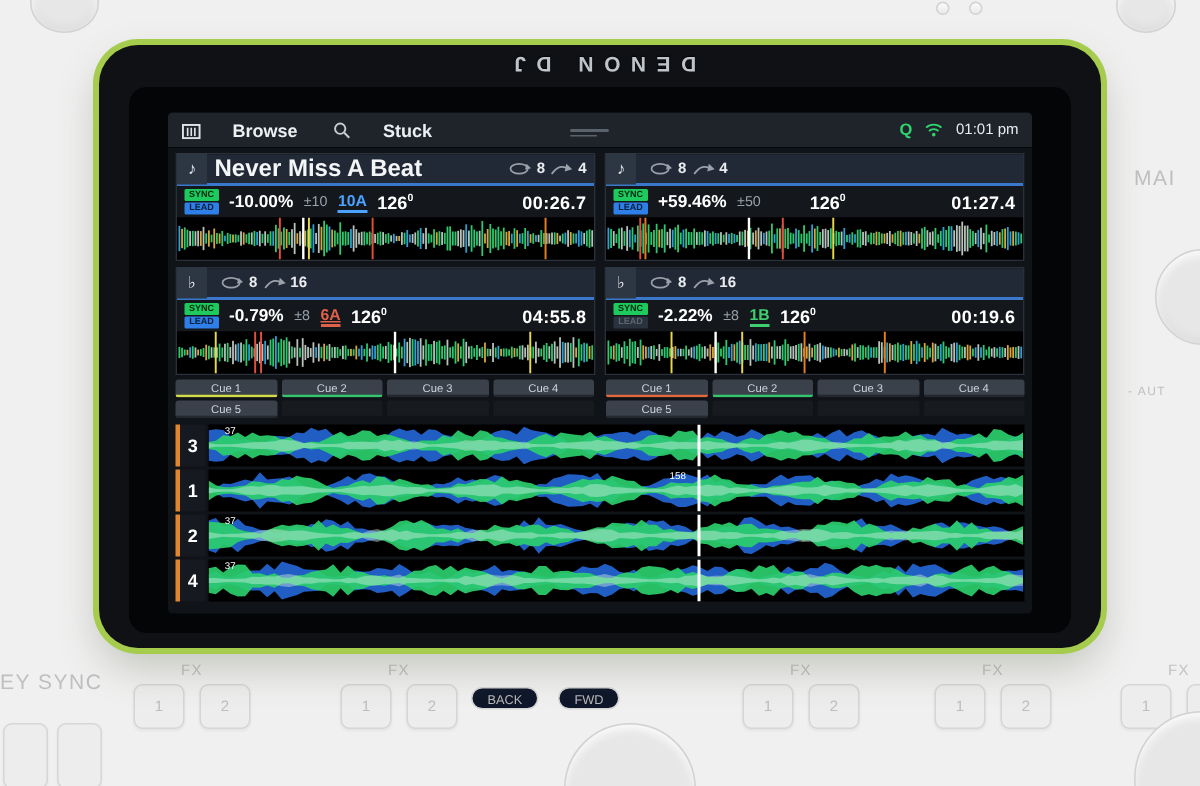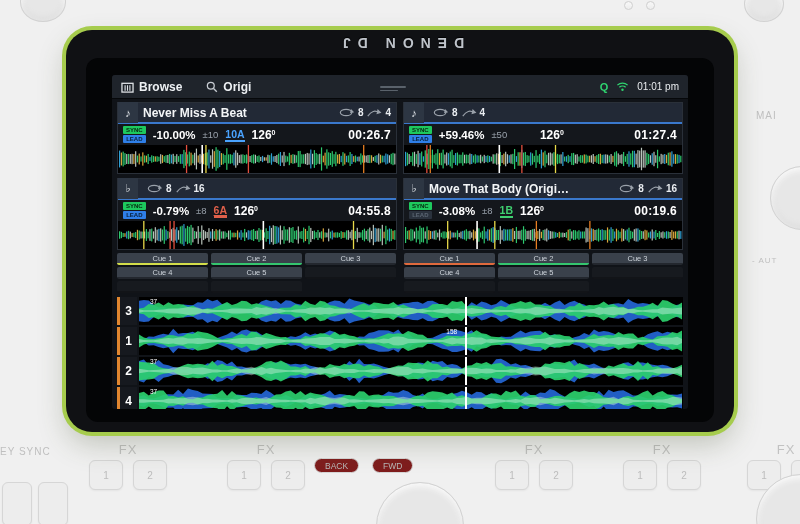--- a/index.html
+++ b/index.html
@@ -7,71 +7,71 @@
   body{font-family:"Liberation Sans",sans-serif;background:#f1f1f1;overflow:hidden}
   .stage{position:relative;width:800px;height:524px;background:#f0f0f0;overflow:hidden}
 
   
   .bg{position:absolute;inset:0;pointer-events:none}
   .bgel{position:absolute}
   .knob{border-radius:50%;background:#e7e7e7;border:1px solid #d2d2d2;box-shadow:inset 0 3px 6px #fbfbfb, inset 0 -3px 6px #dcdcdc}
   .hwbtn{width:34px;height:30px;background:#ededed;border:1px solid #d6d6d6;border-radius:6px;color:#bdbdbd;
          font-size:10px;display:flex;align-items:center;justify-content:center;box-shadow:0 1px 2px rgba(0,0,0,.05)}
   .fxgroup{position:absolute;width:84px;text-align:center}
-  .fx-label{font-size:13px;color:#c2c2c2;letter-spacing:1px;margin-bottom:3px}
+  .fx-label{font-size:10px;color:#c2c2c2;letter-spacing:1px;margin-bottom:3px}
   .fxbtns{display:flex;gap:10px;justify-content:center}
-  .navbtn{position:absolute;height:15px;padding:0 10px;background:#7f1d1d;border:1px solid #d6d6d6;border-radius:8px;
+  .navbtn{position:absolute;height:15px;padding:0 10px;background:#0f172a;border:1px solid #d6d6d6;border-radius:8px;
           color:#b9b9b9;font-size:8.5px;display:flex;align-items:center;justify-content:center}
-  .sidetext{position:absolute;font-size:10px;color:#bfbfbf;letter-spacing:1px}
+  .sidetext{position:absolute;font-size:14px;color:#bfbfbf;letter-spacing:1px}
 
   
   .device{position:absolute;left:66px;top:30px;width:668px;height:402px;background:#101114;border-radius:26px;
           box-shadow:0 0 0 4px var(--green,#a6cc4d), 0 12px 28px rgba(70,80,45,.28)}
   .logo{height:27px;display:flex;align-items:center;justify-content:center;transform:rotate(180deg);
         color:#bfc4cb;font-size:14px;font-weight:bold;letter-spacing:7px;text-shadow:0 1px 1px #000}
   .bezel{position:absolute;left:20px;top:28px;width:628px;height:364px;background:#040506;border-radius:12px}
   .screen{position:absolute;left:46px;top:45px;width:576px;height:334px;background:#101318;border-radius:3px;overflow:hidden}
 
   
   .topbar{height:24px;background:#1f242b;display:flex;align-items:center;padding:0 9px;position:relative;border-bottom:1px solid #06080a}
-  .tb-item{display:flex;align-items:center;gap:5px;color:#edf0f3;font-size:12px;font-weight:bold}
+  .tb-item{display:flex;align-items:center;gap:21px;color:#edf0f3;font-size:12px;font-weight:bold}
   .tb-search{margin-left:24px}
   .handle{position:absolute;left:268px;top:9px;width:26px}
   .handle i{display:block;height:1.5px;background:#5a626b;margin:2px 0;border-radius:1px}
   .status{margin-left:auto;display:flex;align-items:center;gap:8px}
   .q{color:#2fd36f;font-weight:bold;font-size:11px}
   .clock{color:#e9ecef;font-size:10px;font-weight:normal}
 
   
   .decks{display:grid;grid-template-columns:1fr 1fr;gap:4px 6px;padding:3px 5px 0}
   .deck{border:1px solid #2a3039;background:#000}
   .deck-head{height:21px;display:flex;align-items:center;background:#222936;border-bottom:2px solid #3a78cc;padding-right:5px}
   .src{width:20px;height:21px;background:#2d3643;color:#e2e6ea;font-size:11px;display:flex;align-items:center;justify-content:center;margin-right:5px;flex:none}
-  .ttl{font-size:12px;font-weight:bold;color:#f3f5f7;white-space:nowrap;overflow:hidden;flex:1}
+  .ttl{font-size:16px;font-weight:bold;color:#f3f5f7;white-space:nowrap;overflow:hidden;flex:1}
   .hr{display:flex;align-items:center;gap:3px;margin-left:4px;flex:none}
   .ic{width:16px;height:9px}
   .num{font-size:10px;color:#e9ecf0;font-weight:bold}
   .deck-info{height:21px;display:flex;align-items:center;background:#14171c;padding:0 5px;gap:7px}
   .badges{display:flex;flex-direction:column;gap:1px;flex:none}
   .badges i{font-style:normal;font-size:6px;font-weight:bold;padding:0 3px;border-radius:1px;line-height:8px;text-align:center}
   .sync{background:var(--sync,#1ec95e);color:#06290f}
   .lead{background:var(--lead,#2f7fe8);color:#071f38}
   .lead.off{background:#2a323d;color:#5b6673}
   .tempo{font-size:11.5px;color:#fff}
   .range{font-size:9.5px;color:#99a1ab}
   .key{font-size:10.5px;border-bottom:2px solid;line-height:12px}
   .bpm{color:#fff;font-weight:bold;font-size:12px;display:flex;align-items:flex-start}
   .bpm i{font-style:normal;font-size:7px;margin-top:1px}
   .time{font-size:12px;color:#fff;margin-left:auto;letter-spacing:.3px}
   .strip{height:28px;position:relative;background:#000}
   .strip svg,.ovwave svg{position:absolute;inset:0;width:100%;height:100%}
 
   
   .cues{display:flex;gap:8px;padding:0 5px;margin-top:3px}
-  .cueside{flex:1;display:grid;grid-template-columns:repeat(3,1fr);gap:2px 3px}
+  .cueside{flex:1;display:grid;grid-template-columns:repeat(4,1fr);gap:2px 3px}
   .cue-btn{height:12px;font-family:inherit;font-size:7.5px;background:#3a414b;color:#ced4db;border:none;
            border-bottom:2px solid #23272e;border-radius:2px;padding:0}
   .cue-empty{height:12px;background:#171a1f;border-bottom:2px solid #121418;border-radius:2px}
 
   
   .overview{margin-top:4px;padding:0 5px}
   .ovrow{display:flex;height:28px;margin-bottom:2px}
   .ovnum{width:20px;flex:none;background:#16191f;border-left:3px solid #e0862f;color:#fff;font-weight:bold;font-size:12px;
          display:flex;align-items:center;justify-content:center;margin-right:2px}
   .ovwave{flex:1;position:relative;background:#000;overflow:hidden}
@@ -153,21 +153,21 @@
             <line x1="7" y1="4.5" x2="7" y2="10.5" stroke="#dfe3e7" stroke-width="1.2"></line>
             <line x1="9.6" y1="4.5" x2="9.6" y2="10.5" stroke="#dfe3e7" stroke-width="1.2"></line>
           </svg>
           <span>Browse</span>
         </div>
         <div class="tb-item tb-search">
           <svg class="ic" style="width:12px;height:12px" viewBox="0 0 14 14">
             <circle cx="5.6" cy="5.6" r="4" fill="none" stroke="#c7ccd2" stroke-width="1.5"></circle>
             <line x1="8.8" y1="8.8" x2="12.6" y2="12.6" stroke="#c7ccd2" stroke-width="1.6"></line>
           </svg>
-          <span>Origi</span>
+          <span>Stuck</span>
         </div>
         <div class="handle">
             <i></i>
             <i style="width:70%"></i>
           </div>
         <div class="status">
           <span class="q">Q</span>
           <svg style="width:13px;height:11px" viewBox="0 0 14 11">
             <path d="M1.5 4 a8 8 0 0 1 11 0" fill="none" stroke="#2fd36f" stroke-width="1.4"></path>
             <path d="M3.6 6.4 a5 5 0 0 1 6.8 0" fill="none" stroke="#2fd36f" stroke-width="1.4"></path>
@@ -764,40 +764,39 @@
                 <rect x="55.794427605345845" y="0" width="1.3" height="28" fill="#e34f3f"></rect>
                 <rect x="25.35580056440085" y="0" width="1.3" height="28" fill="#e8d94a"></rect>
                 <rect x="145.6" y="0" width="1.6" height="28" fill="#ffffff"></rect>
               </svg>
           </div>
         </section>
 
         <section class="deck">
           <header class="deck-head">
             <span class="src">♭</span>
-            <span class="ttl">Move That Body (Origi…</span>
             <span class="hr">
               <svg class="ic" viewBox="0 0 18 10">
                   <ellipse cx="8" cy="5" rx="6.5" ry="3.6" fill="none" stroke="#9aa1aa" stroke-width="1.3"></ellipse>
                   <polygon points="13.5,1.2 17,4.6 12.4,5.8" fill="#9aa1aa"></polygon>
                 </svg>
               <span class="num">8</span>
               <svg class="ic" viewBox="0 0 18 10">
                   <path d="M2 9 Q 8 0.5 14.5 5.2" fill="none" stroke="#9aa1aa" stroke-width="1.3"></path>
                   <polygon points="13,1.2 17.4,5.4 11.8,7" fill="#9aa1aa"></polygon>
                 </svg>
               <span class="num">16</span>
             </span>
           </header>
           <div class="deck-info">
             <span class="badges">
               <i class="sync">SYNC</i>
               <i class="lead off">LEAD</i>
             </span>
-            <b class="tempo">-3.08%</b>
+            <b class="tempo">-2.22%</b>
             <span class="range">±8</span>
             <b class="key" style="color: rgb(63, 207, 111); border-bottom-color: rgb(63, 207, 111);">1B</b>
             <span class="bpm">
                 <b>126</b>
                 <i>0</i>
               </span>
             <b class="time">00:19.6</b>
           </div>
           <div class="strip">
             <svg preserveAspectRatio="none" viewBox="0 0 280 28">

